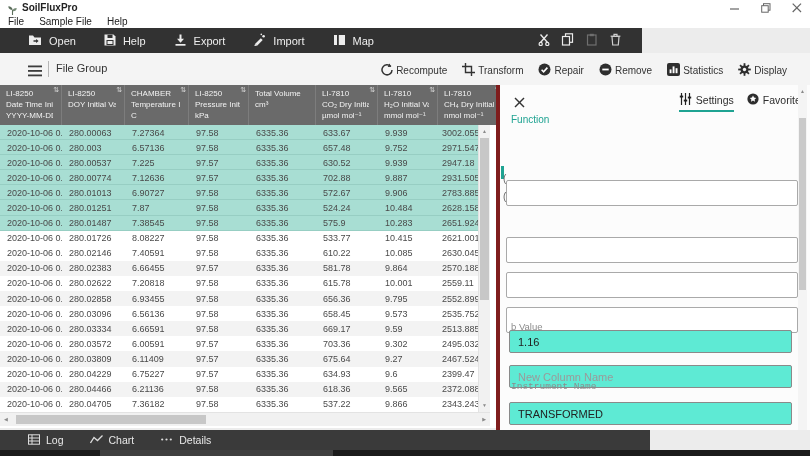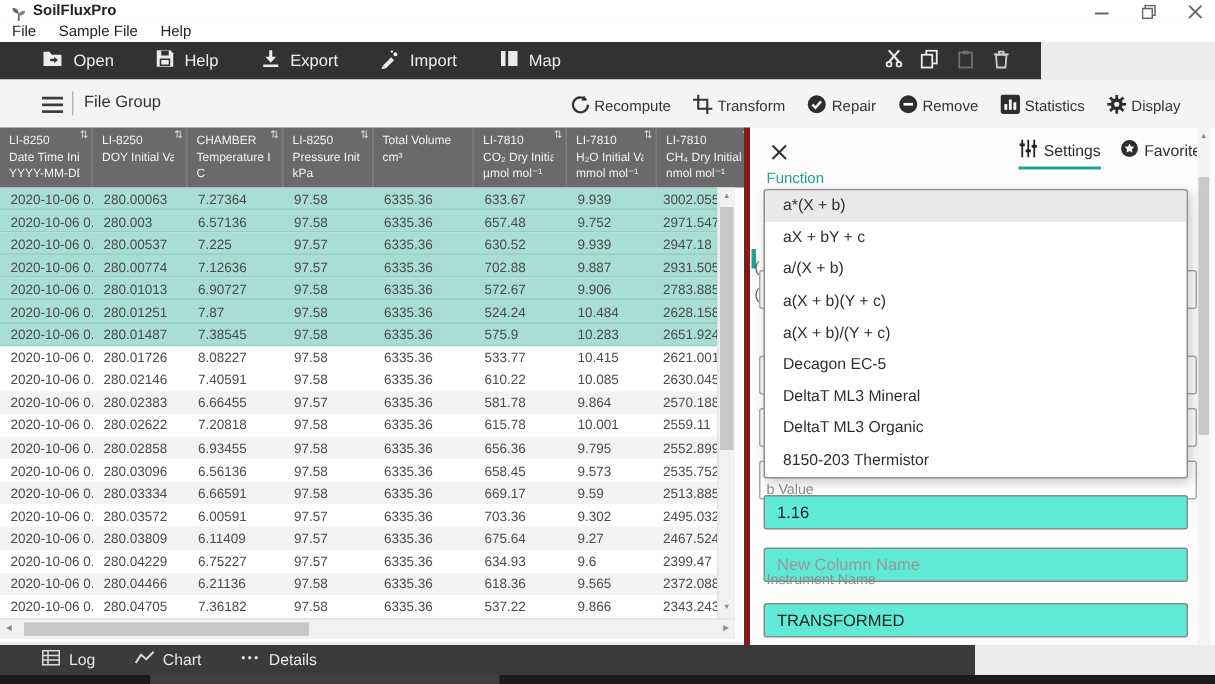--- a/index.html
+++ b/index.html
@@ -12,21 +12,21 @@
   .appicon{position:absolute;left:7px;top:2px;}
   .apptitle{position:absolute;left:22px;top:2px;font-size:10px;color:#222;font-weight:bold;}
   .wincontrols{position:absolute;right:8px;top:2px;display:flex;gap:20px;align-items:center;}
   .winbtn{display:inline-flex;width:11px;height:11px;align-items:center;justify-content:center;cursor:default;}
 
   
   .menubar{position:absolute;left:0;top:15px;width:810px;height:13px;background:#fff;display:flex;align-items:center;gap:15px;padding-left:8px;font-size:10px;color:#222;}
   .menuitem{cursor:default;}
 
   
-  .toolbar{position:absolute;left:0;top:28px;width:694px;height:25px;background:var(--toolbar_bg);display:flex;align-items:center;padding-left:28px;gap:28px;color:#eee;font-size:11px;box-sizing:border-box;}
+  .toolbar{position:absolute;left:0;top:28px;width:642px;height:25px;background:var(--toolbar_bg);display:flex;align-items:center;padding-left:28px;gap:28px;color:#eee;font-size:11px;box-sizing:border-box;}
   .tbitem{display:flex;align-items:center;gap:7px;}
   .tbright{position:absolute;right:20px;top:0;height:25px;display:flex;align-items:center;gap:11px;}
 
   
   .subbar{position:absolute;left:0;top:53px;width:810px;height:32px;background:#f4f4f4;}
   .hamburger{position:absolute;left:28px;top:10px;}
   .fgdivider{position:absolute;left:48px;top:8px;width:1px;height:16px;background:#b5b5b5;}
   .fglabel{position:absolute;left:56px;top:9px;font-size:11px;color:#333;}
   .actions{position:absolute;right:20px;top:8px;display:flex;gap:9px;align-items:center;font-size:10px;color:#333;}
   .actitem{display:flex;align-items:center;gap:3px;position:relative;padding:2px 3px;}
@@ -63,21 +63,21 @@
   .ptab{display:flex;align-items:center;gap:4px;font-size:10.5px;color:#2e2e2e;position:relative;cursor:default;}
   .ptab.active::after{content:'';position:absolute;left:0;right:0;bottom:-5px;height:2.5px;background:var(--accent);}
   .funclabel{position:absolute;left:11px;top:29px;font-size:10px;color:var(--accent);}
   .ghostbox{position:absolute;left:6px;width:290px;height:24px;border:1px solid #a9a9a9;border-radius:2px;background:#fff;}
   .fragbar{position:absolute;left:1px;top:81px;width:3px;height:13px;background:var(--accent);}
   .fragparen{position:absolute;left:3px;font-size:10px;color:#666;}
   .dropdown{position:absolute;left:9px;top:41px;width:283px;height:193px;background:#fff;border:1px solid #8f8f8f;border-radius:2px;box-shadow:2px 3px 8px rgba(0,0,0,0.2);z-index:5;box-sizing:border-box;overflow:hidden;}
   .opt{height:21.2px;line-height:21.2px;padding-left:12px;font-size:10.5px;color:#2f2f2f;white-space:nowrap;cursor:default;}
   .opt.sel{background:#e9e9e9;}
   .flabel{position:absolute;left:11px;font-size:9.5px;color:#8c8c8c;}
-  .lb{top:236px;} .li{top:296px;}
+  .lb{top:236px;} .li{top:296px;font-family:Liberation Mono, monospace;}
   .pinput{position:absolute;left:9px;width:283px;height:23px;border:1px solid #8a8a8a;border-radius:2px;background:#5eead4;font-size:11px;color:#222;padding:0 8px;box-sizing:border-box;font-family:inherit;}
   .pinput::placeholder{color:#9a9a9a;}
   .ib{top:245px;} .inc{top:280px;} .ii{top:317px;}
   .pscroll{position:absolute;right:3px;top:0;width:9px;height:345px;background:#f4f4f4;}
   .pthumb{position:absolute;left:1px;top:33px;width:7px;height:172px;background:#c9c9c9;}
   .pup{left:2px;top:3px;position:absolute;font-size:5px;color:#8a8a8a;}
 
   
   .bottombar{position:absolute;left:0;top:430px;width:650px;height:20px;background:var(--bottombar_bg);display:flex;align-items:center;padding-left:28px;gap:26px;color:#e8e8e8;font-size:10.5px;box-sizing:border-box;}
   .bbitem{display:flex;align-items:center;gap:6px;}
@@ -542,31 +542,20 @@
     <div class="funclabel">Function</div>
 
     <div class="ghostbox" style="top:95px"></div>
     <div class="ghostbox" style="top:152px"></div>
     <div class="ghostbox" style="top:187px"></div>
     <div class="ghostbox" style="top:222px"></div>
     <div class="fragbar"></div>
     <span class="fragparen" style="top:88px">(</span>
     <span class="fragparen" style="top:106px">(</span>
 
-    <div class="dropdown">
-        <div class="opt sel">a*(X + b)</div>
-        <div class="opt">aX + bY + c</div>
-        <div class="opt">a/(X + b)</div>
-        <div class="opt">a(X + b)(Y + c)</div>
-        <div class="opt">a(X + b)/(Y + c)</div>
-        <div class="opt">Decagon EC-5</div>
-        <div class="opt">DeltaT ML3 Mineral</div>
-        <div class="opt">DeltaT ML3 Organic</div>
-        <div class="opt">8150-203 Thermistor</div>
-      </div>
 
     <div class="flabel lb">b Value</div>
     <input class="pinput ib" type="text" value="1.16" style="">
     <input class="pinput inc" type="text" placeholder="New Column Name" style="">
     <div class="flabel li">Instrument Name</div>
     <input class="pinput ii" type="text" value="TRANSFORMED" style="">
 
     <div class="pscroll">
       <span class="pup">▲</span>
       <div class="pthumb"></div>

